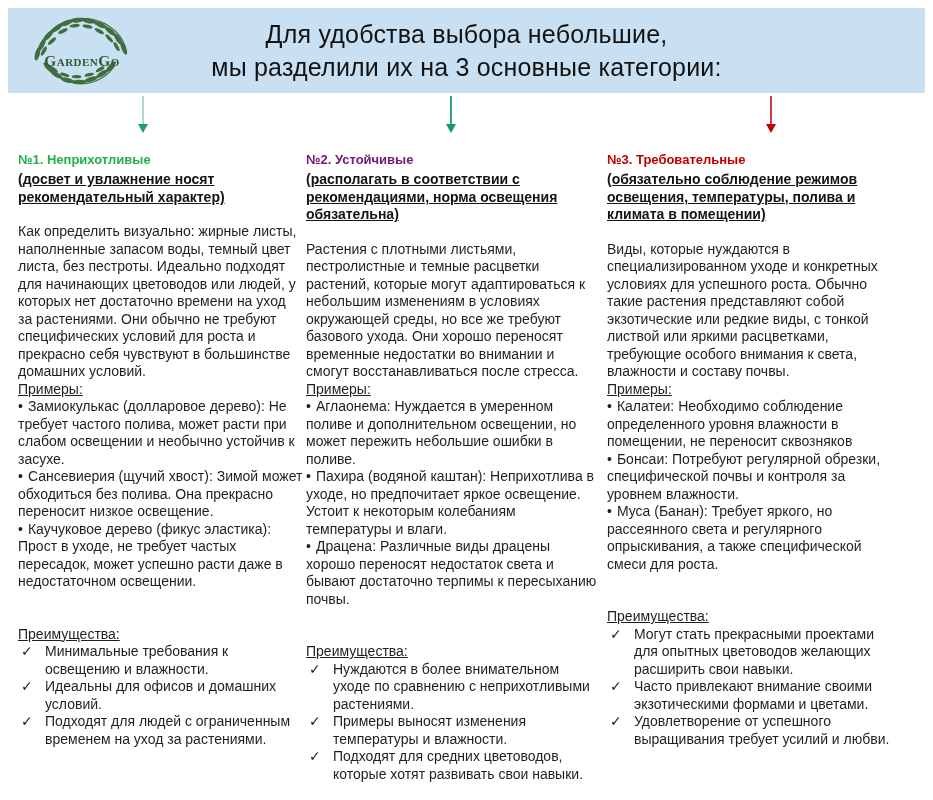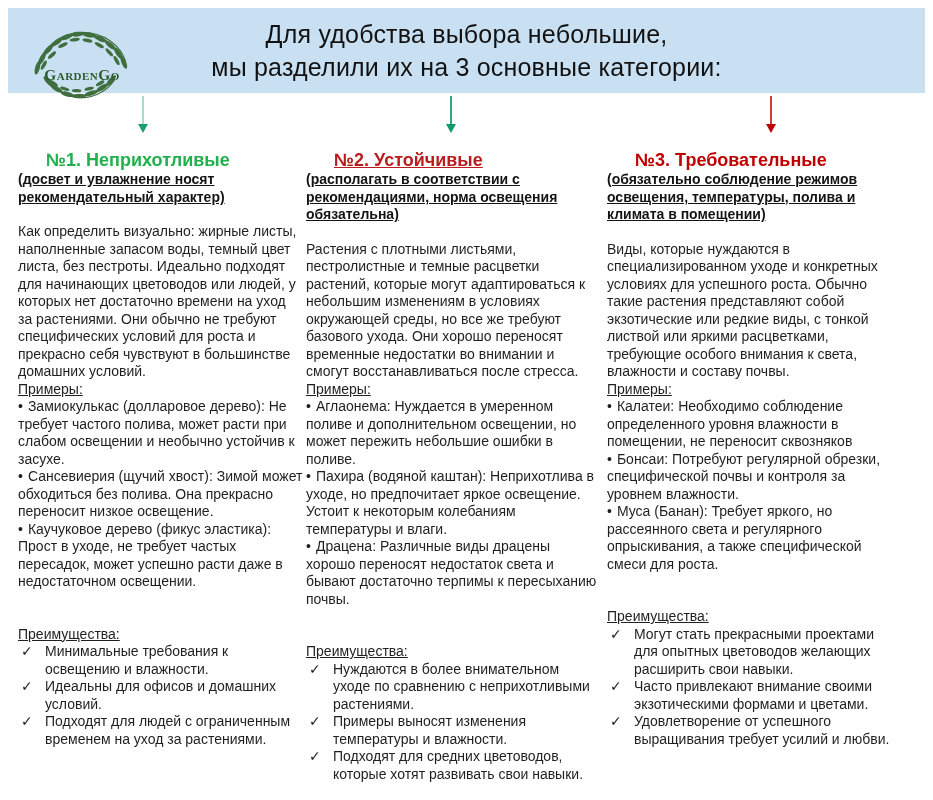--- a/index.html
+++ b/index.html
@@ -10,21 +10,21 @@
     overflow:hidden;
   }
 
   
   .banner {
     position:absolute; left:8px; top:8px; width:917px; height:85px;
     background:#c9e0f2; display:flex; align-items:center; justify-content:center;
   }
   .title { text-align:center; font-size:25px; line-height:33px; color:#121212; letter-spacing:0.2px; }
 
-  .logo { position:absolute; left:14px; top:17px; width:120px; height:82px; }
+  .logo { position:absolute; left:14px; top:3px; width:120px; height:82px; }
   .logo svg { width:100%; height:100%; }
   .logo text {
     font-family:"Liberation Serif","DejaVu Serif",serif;
     font-variant:small-caps; font-weight:700; letter-spacing:0.5px;
     fill:#2d5b2e; font-size:17px;
   }
 
   
   .arrow { position:absolute; top:96px; width:2px; height:28px; }
   .arrow::after {
@@ -35,23 +35,23 @@
   .arrow-1 { left:142px; background:#aed9c6; } .arrow-1::after { border-top-color:#1d9e72; }
   .arrow-2 { left:450px; background:#35a57e; } .arrow-2::after { border-top-color:#13996b; }
   .arrow-3 { left:770px; background:#c9403c; } .arrow-3::after { border-top-color:#c00000; }
 
   
   .column { position:absolute; top:151px; font-size:14px; line-height:17.5px; }
   .col-1 { left:18px;  width:285px; }
   .col-2 { left:306px; width:293px; }
   .col-3 { left:607px; width:288px; }
 
-  .heading { font-weight:700; font-size:18px; line-height:18px; margin-bottom:2px;margin-left:28px; }
+  .heading { font-weight:700; font-size:13px; line-height:18px; margin-bottom:2px; }
   .col-1 .heading { color:#21b04c; }
-  .col-2 .heading { color:#b91c1c;text-decoration:underline; }
+  .col-2 .heading { color:#701a75; }
   .col-3 .heading { color:#c00000; }
 
   .subheading { font-weight:700; color:#141414; margin-bottom:17px;text-decoration:underline; }
   .description { margin-bottom:0; }
   .section-label { text-decoration:underline; }
 
   .ex-item { }
   .bullet { margin-right:5px; }
 
   .advantages { margin-top:35px; }

